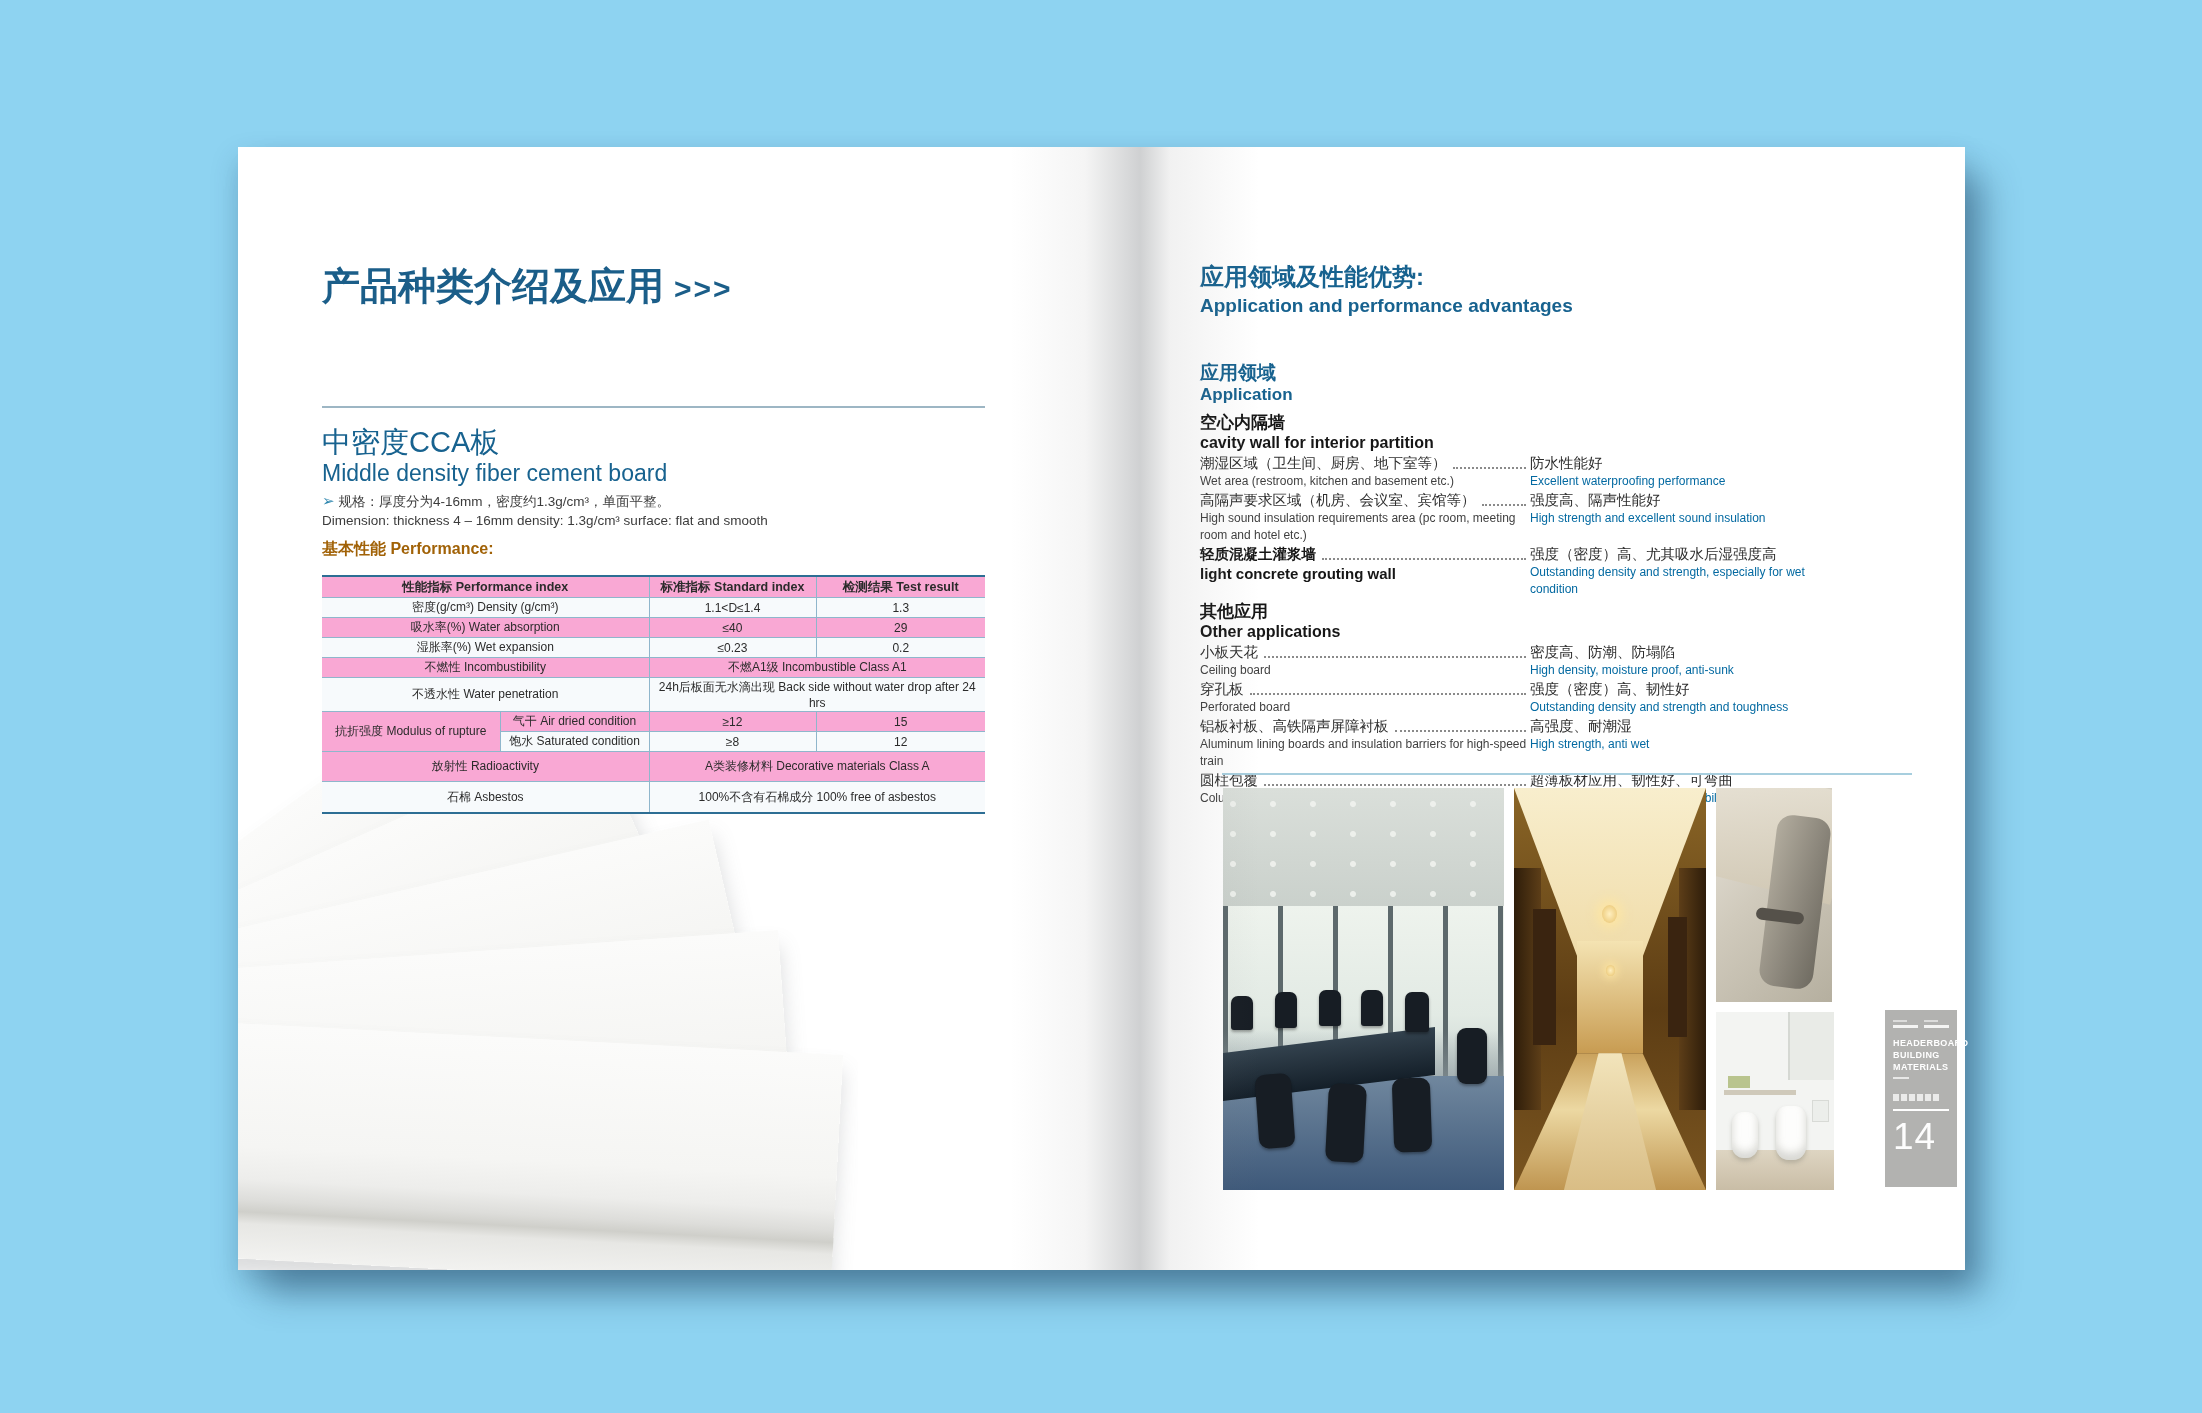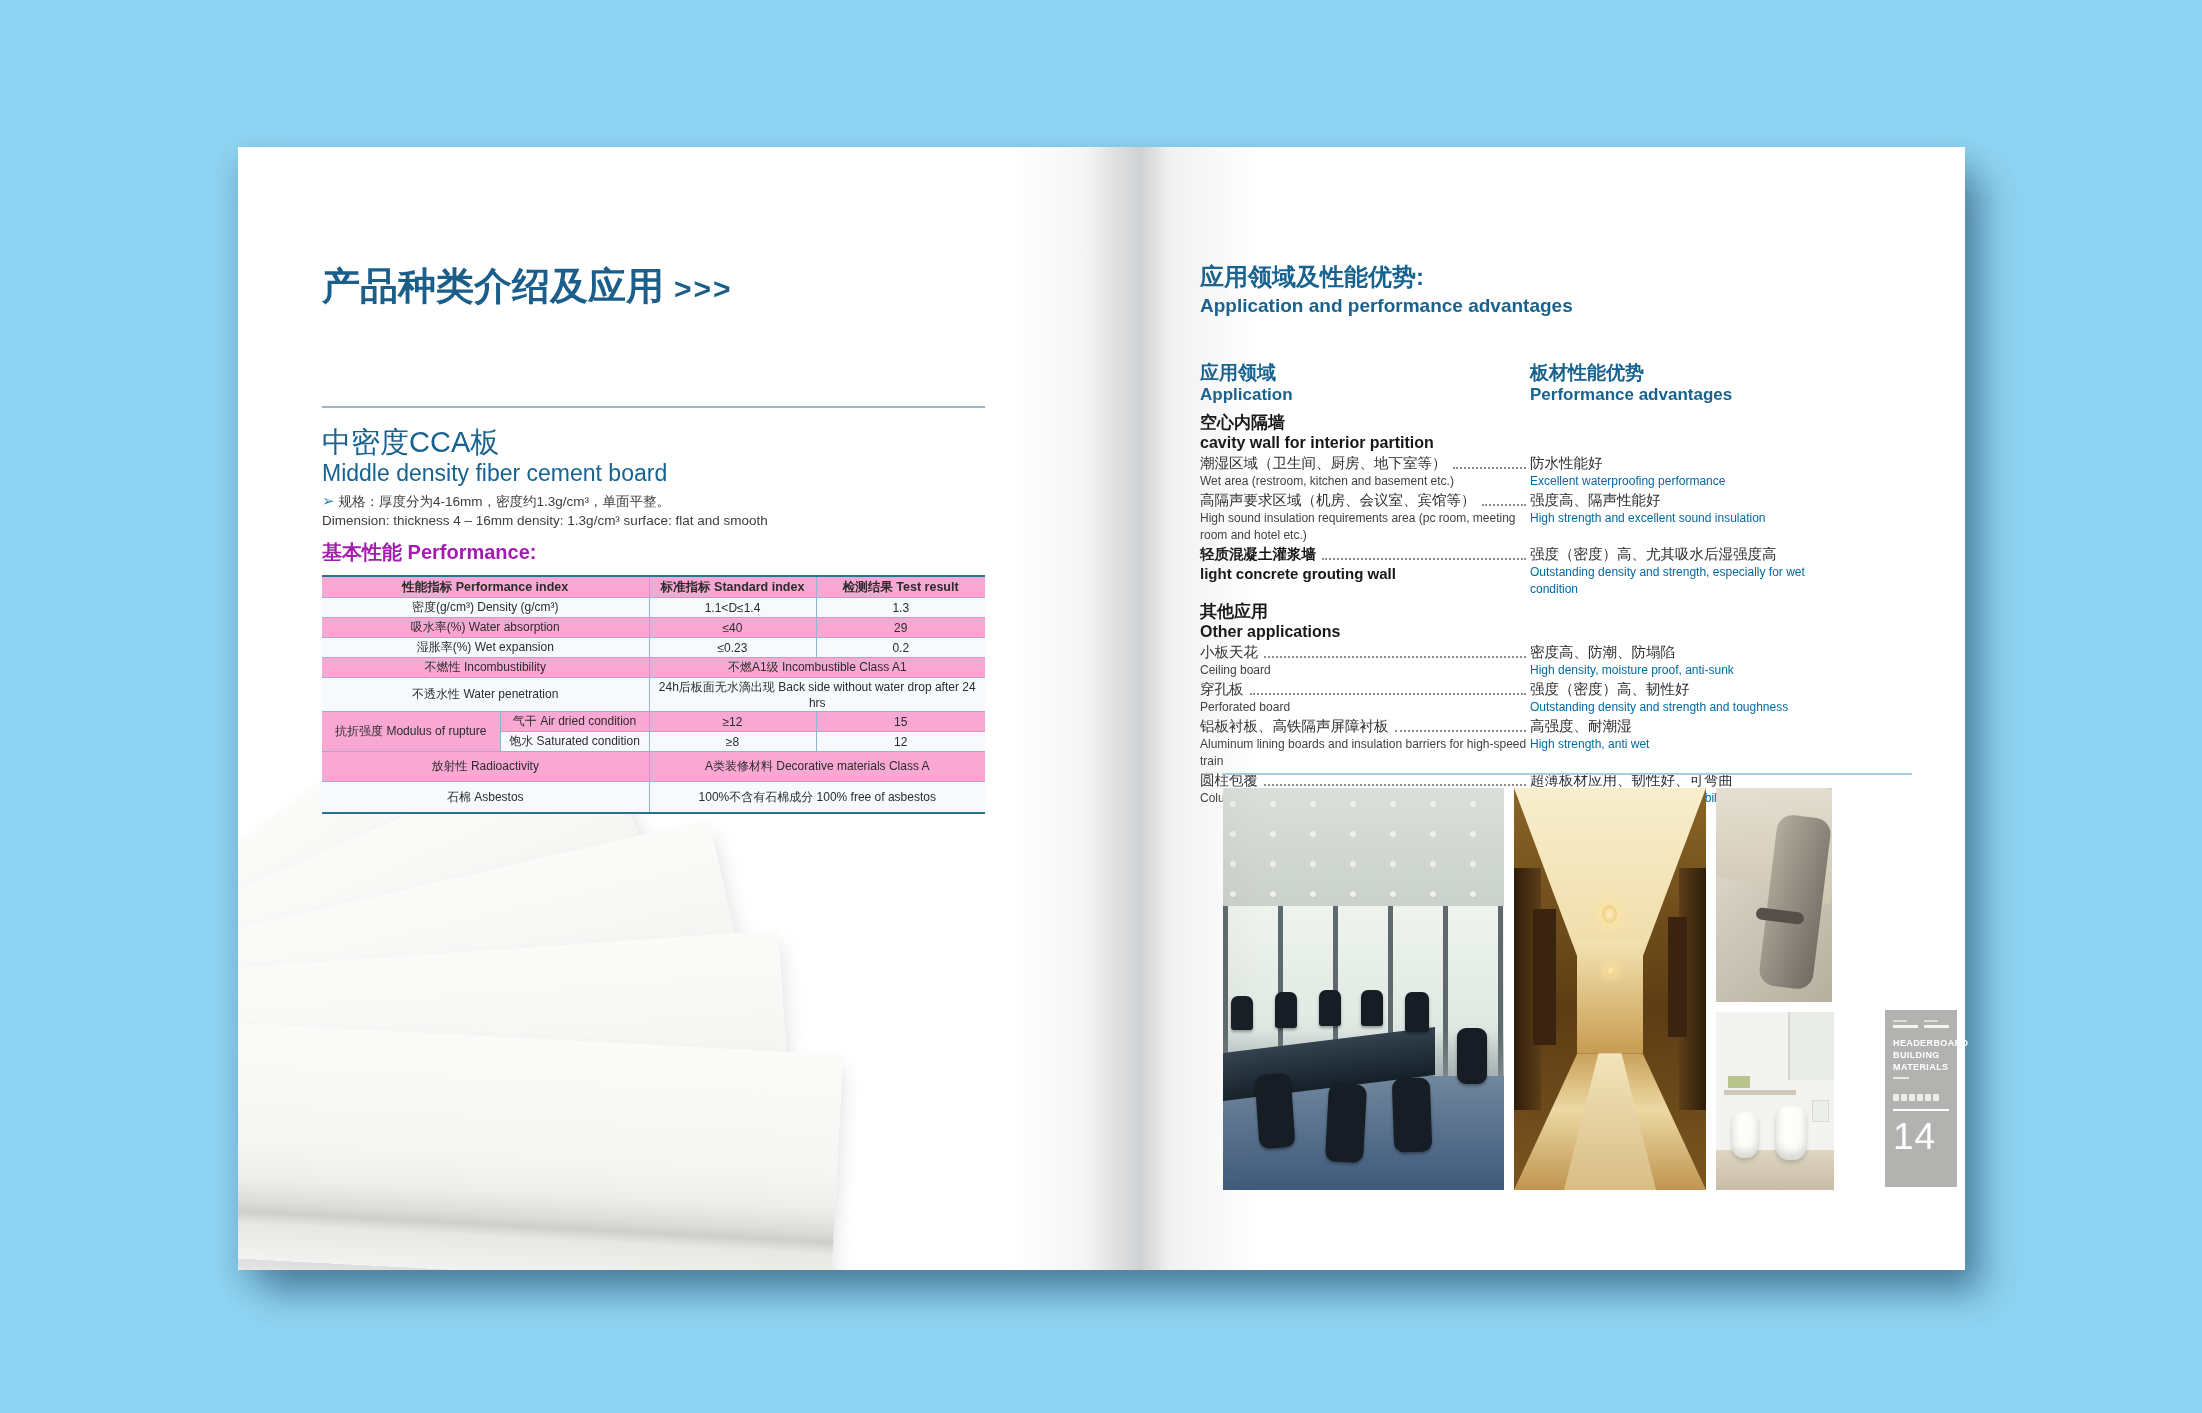--- a/index.html
+++ b/index.html
@@ -15,21 +15,21 @@
   .l-title{position:absolute;left:84px;top:112px;color:#1b5e89;font-weight:bold;z-index:2;}
   .l-title .en{font-size:34px;line-height:39px;letter-spacing:.2px;}
   .l-title .zh{font-size:38px;line-height:46px;margin-top:4px;}
   .l-title .arrows{font-size:30px;letter-spacing:2px;margin-left:10px;}
   .title-rule{position:absolute;left:84px;top:259px;width:663px;height:2px;background:#9db6c4;z-index:2;}
   .prod{position:absolute;left:84px;top:279px;color:#17628f;font-weight:normal;z-index:2;}
   .prod .zh{font-size:29px;line-height:33px;}
   .prod .en{font-size:23px;line-height:27px;margin-top:1px;}
   .spec{position:absolute;left:84px;top:344px;color:#3c3c3c;font-size:13.5px;line-height:19px;z-index:2;}
   .spec .arrow{color:#2e86ae;font-size:15px;font-weight:bold;margin-right:4px;}
-  .perf-head{position:absolute;left:84px;top:392px;color:#a21caf;font-weight:bold;font-size:20px;z-index:2;}
+  .perf-head{position:absolute;left:84px;top:392px;color:#a16207;font-weight:bold;font-size:16px;z-index:2;}
   
   table.perf{position:absolute;left:84px;top:428px;width:663px;z-index:2;background:#f9a8d4;
      border-collapse:collapse;border-top:2px solid #2d6e94;border-bottom:2px solid #2d6e94;
      border-left:hidden;border-right:hidden;font-size:12px;color:#2b2b2b;}
   table.perf td{border:1px solid #8fb6cc;text-align:center;padding:1px 4px;height:16px;}
   table.perf tr.hd td{font-weight:bold;font-size:12.5px;height:18px;}
   table.perf tr.tall td{height:27px;}
   table.perf tr.tall2 td{height:28px;}
   table.perf tr:nth-child(even) td{background:#f7fafc;}
   
@@ -216,24 +216,20 @@
   <div class="r-head">
     <div class="zh">应用领域及性能优势:</div>
     <div class="en">Application and performance advantages</div>
   </div>
 
   <div class="r-cols">
     <div>
       <div class="zh">应用领域</div>
       <div class="en">Application</div>
     </div>
-    <div>
-      <div class="zh">板材性能优势</div>
-      <div class="en">Performance advantages</div>
-    </div>
   </div>
 
   <div class="r-items">
     <div>
       <div class="h-zh">空心内隔墙</div>
       <div class="h-en">cavity wall for interior partition</div>
     </div>
     <div class="row">
       <div>
         <div class="zh-line">

